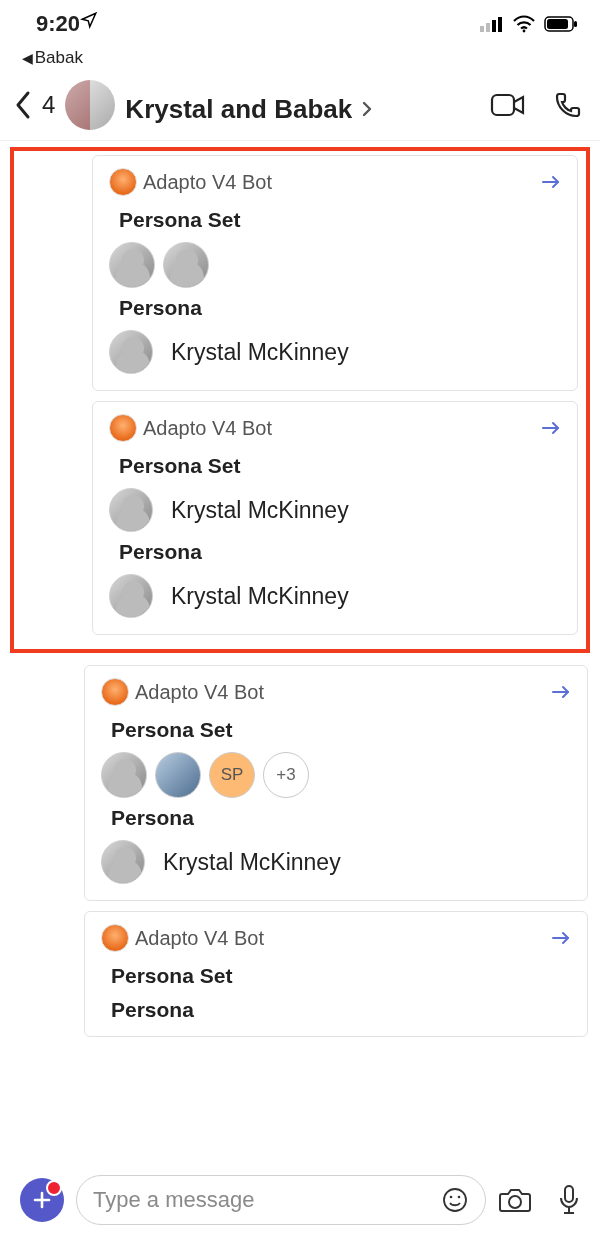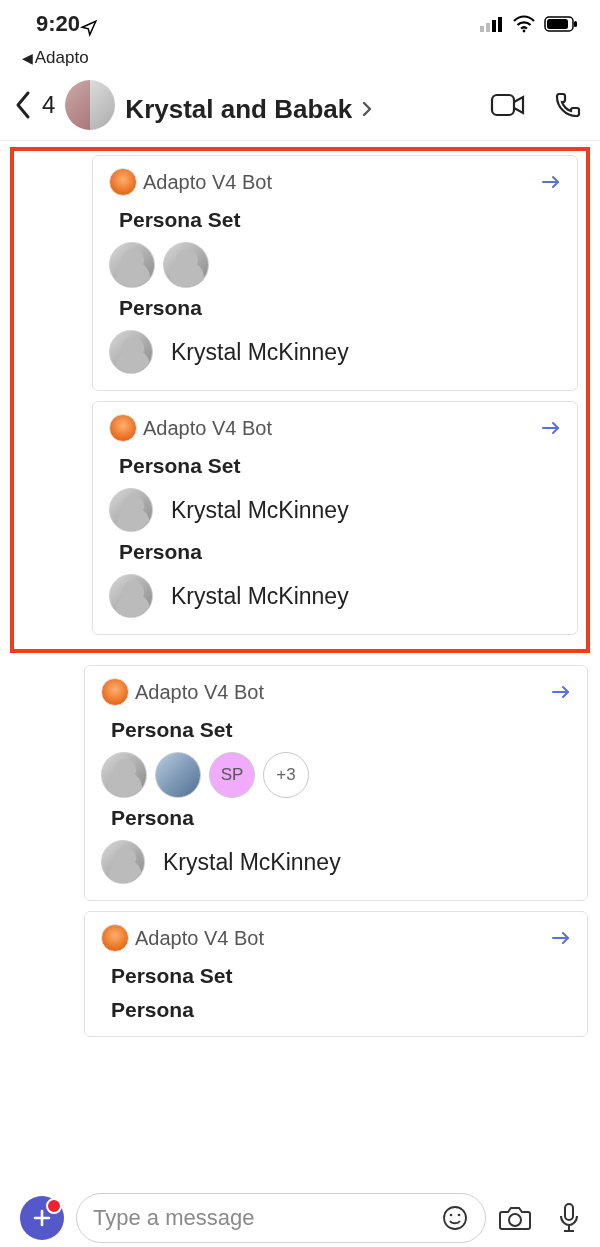--- a/index.html
+++ b/index.html
@@ -1,21 +1,21 @@
 <!DOCTYPE html>
 <html><head>
 <meta charset="utf-8">
 <style>
   * { box-sizing: border-box; margin: 0; padding: 0; }
   html, body { width: 600px; height: 1247px; font-family: -apple-system, "Segoe UI", Helvetica, Arial, sans-serif; background: #fff; color: #222; }
   body { display: flex; flex-direction: column; }
 
   
   .status-bar { height: 48px; display: flex; justify-content: space-between; align-items: center; padding: 0 22px 0 36px; font-size: 22px; font-weight: 600; }
-  .sb-left { display: flex; align-items: flex-end; }
+  .sb-left { display: flex; align-items: flex-start; }
   .sb-right { display: flex; align-items: center; gap: 8px; }
   .sb-right svg { display: block; }
 
   .back-to { font-size: 17px; padding: 0 0 8px 22px; display: flex; align-items: center; gap: 2px; }
   .back-to .tri { font-size: 14px; }
 
   
   .header { display: flex; align-items: center; padding: 4px 18px 10px 14px; gap: 10px; border-bottom: 1px solid #eee; }
   .hdr-back { display: flex; align-items: center; gap: 10px; }
   .hdr-back-num { font-size: 24px; color: #222; }
@@ -43,28 +43,28 @@
   .card-hdr { display: flex; align-items: center; justify-content: space-between; margin-bottom: 12px; }
   .card-hdr-left { display: flex; align-items: center; gap: 6px; }
   .bot-ic { width: 28px; height: 28px; border-radius: 50%; background: radial-gradient(circle at 50% 40%, #ffb070 0, #e86a1a 70%); border: 1px solid #ddd; }
   .bot-name { font-size: 20px; color: #555; }
   .open-arrow { color: #5b6fd6; }
   .section-label { font-size: 21px; font-weight: 700; margin: 8px 0 10px 10px; }
   .avatar-row { display: flex; align-items: center; gap: 8px; margin-bottom: 6px; }
   .av { width: 46px; height: 46px; border-radius: 50%; background: linear-gradient(135deg,#d8d8d8 0,#888 100%); border: 1px solid #ccc; overflow: hidden; position: relative; }
   .av.person::after { content:""; position:absolute; left:12px; top:6px; width:22px; height:22px; border-radius:50%; background:#bbb; box-shadow: 0 18px 0 6px #bbb; }
   .av.man { background: linear-gradient(135deg,#b7cce0 0,#4d6d90 100%); }
-  .av.initials { background:#f0abfc; display:flex; align-items:center; justify-content:center; font-size:17px; color:#555; }
+  .av.initials { background:#fdba74; display:flex; align-items:center; justify-content:center; font-size:17px; color:#555; }
   .av.more { background:#fff; border:1.5px solid #c8c8c8; display:flex; align-items:center; justify-content:center; font-size:17px; color:#666; }
   .persona-row { display:flex; align-items:center; gap:18px; }
   .persona-row .av { width:44px; height:44px; }
   .persona-name { font-size:23px; }
 
   
-  .composer { display:flex; align-items:center; gap:12px; padding: 10px 20px 4px 20px; }
+  .composer { display:flex; align-items:center; gap:12px; padding: 10px 20px 22px 20px; }
   .add-btn { width:44px; height:44px; border-radius:50%; background:#5558c9; position:relative; display:flex; align-items:center; justify-content:center; }
   .add-btn::after { content:""; position:absolute; top:2px; right:2px; width:12px; height:12px; border-radius:50%; background:#e23; border:2px solid #fff; }
   .compose-field { flex:1; height:50px; border:1.5px solid #d0d0d0; border-radius:25px; display:flex; align-items:center; padding:0 16px; }
   .compose-field .ph { color:#8a8a8a; font-size:22px; flex:1; }
   .comp-actions { display:flex; align-items:center; gap:26px; }
 </style>
 </head>
 <body>
 
 <div class="status-bar">
@@ -90,21 +90,21 @@
     <svg width="34" height="16" viewBox="0 0 34 16">
         <rect x="1" y="1" width="28" height="14" rx="4" fill="none" stroke="#000" stroke-width="1.5"></rect>
         <rect x="3" y="3" width="21" height="10" rx="2.5" fill="#000"></rect>
         <rect x="30" y="5" width="3" height="6" rx="1.5" fill="#000"></rect>
       </svg>
   </div>
 </div>
 
 <div class="back-to">
   <span class="tri">◀</span>
-  <span>Adapto</span>
+  <span>Babak</span>
 </div>
 
 <div class="header">
   <div class="hdr-back">
     <svg width="18" height="30" viewBox="0 0 18 30" fill="none" stroke="#222" stroke-width="3" stroke-linecap="round" stroke-linejoin="round">
         <polyline points="14,3 4,15 14,27"></polyline>
       </svg>
     <span class="hdr-back-num">4</span>
   </div>
   <div class="hdr-avatar">

